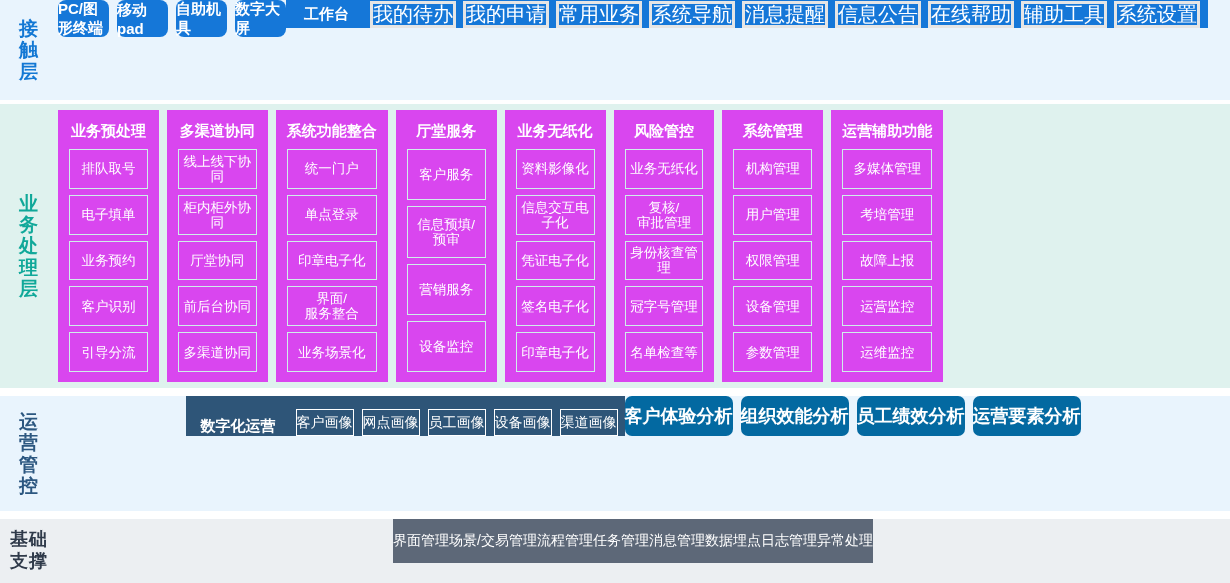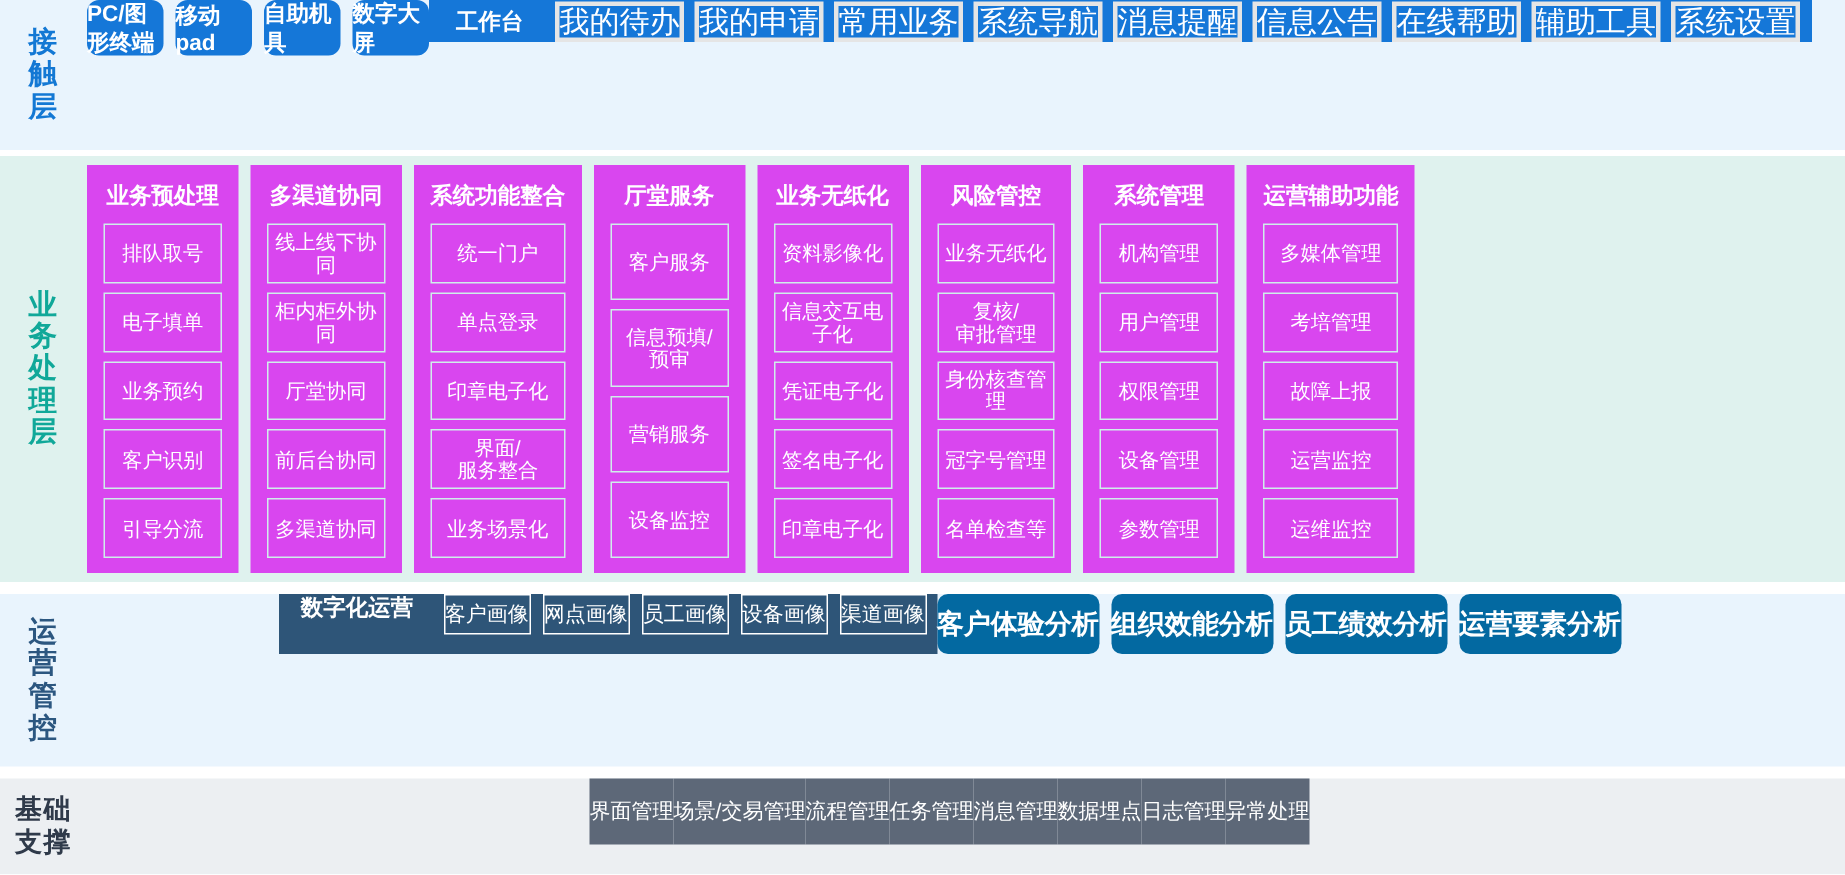--- a/index.html
+++ b/index.html
@@ -154,21 +154,21 @@
     background: #e9f4fd;
   }
   #layer-ops .band-label {
     color: #2c5780;
     font-size: 19px;
   }
   .ops-row1 {
     height: 40px;
     background: #2e5578;
     display: flex;
-    align-items: flex-start;
+    align-items: flex-end;
     padding: 0 7px;
     gap: 8px;
     margin-bottom: 18px;
   }
   .ops-title {
     color: #ffffff;
     font-size: 15px;
     font-weight: bold;
     padding: 0 12px 0 8px;
     white-space: nowrap;

